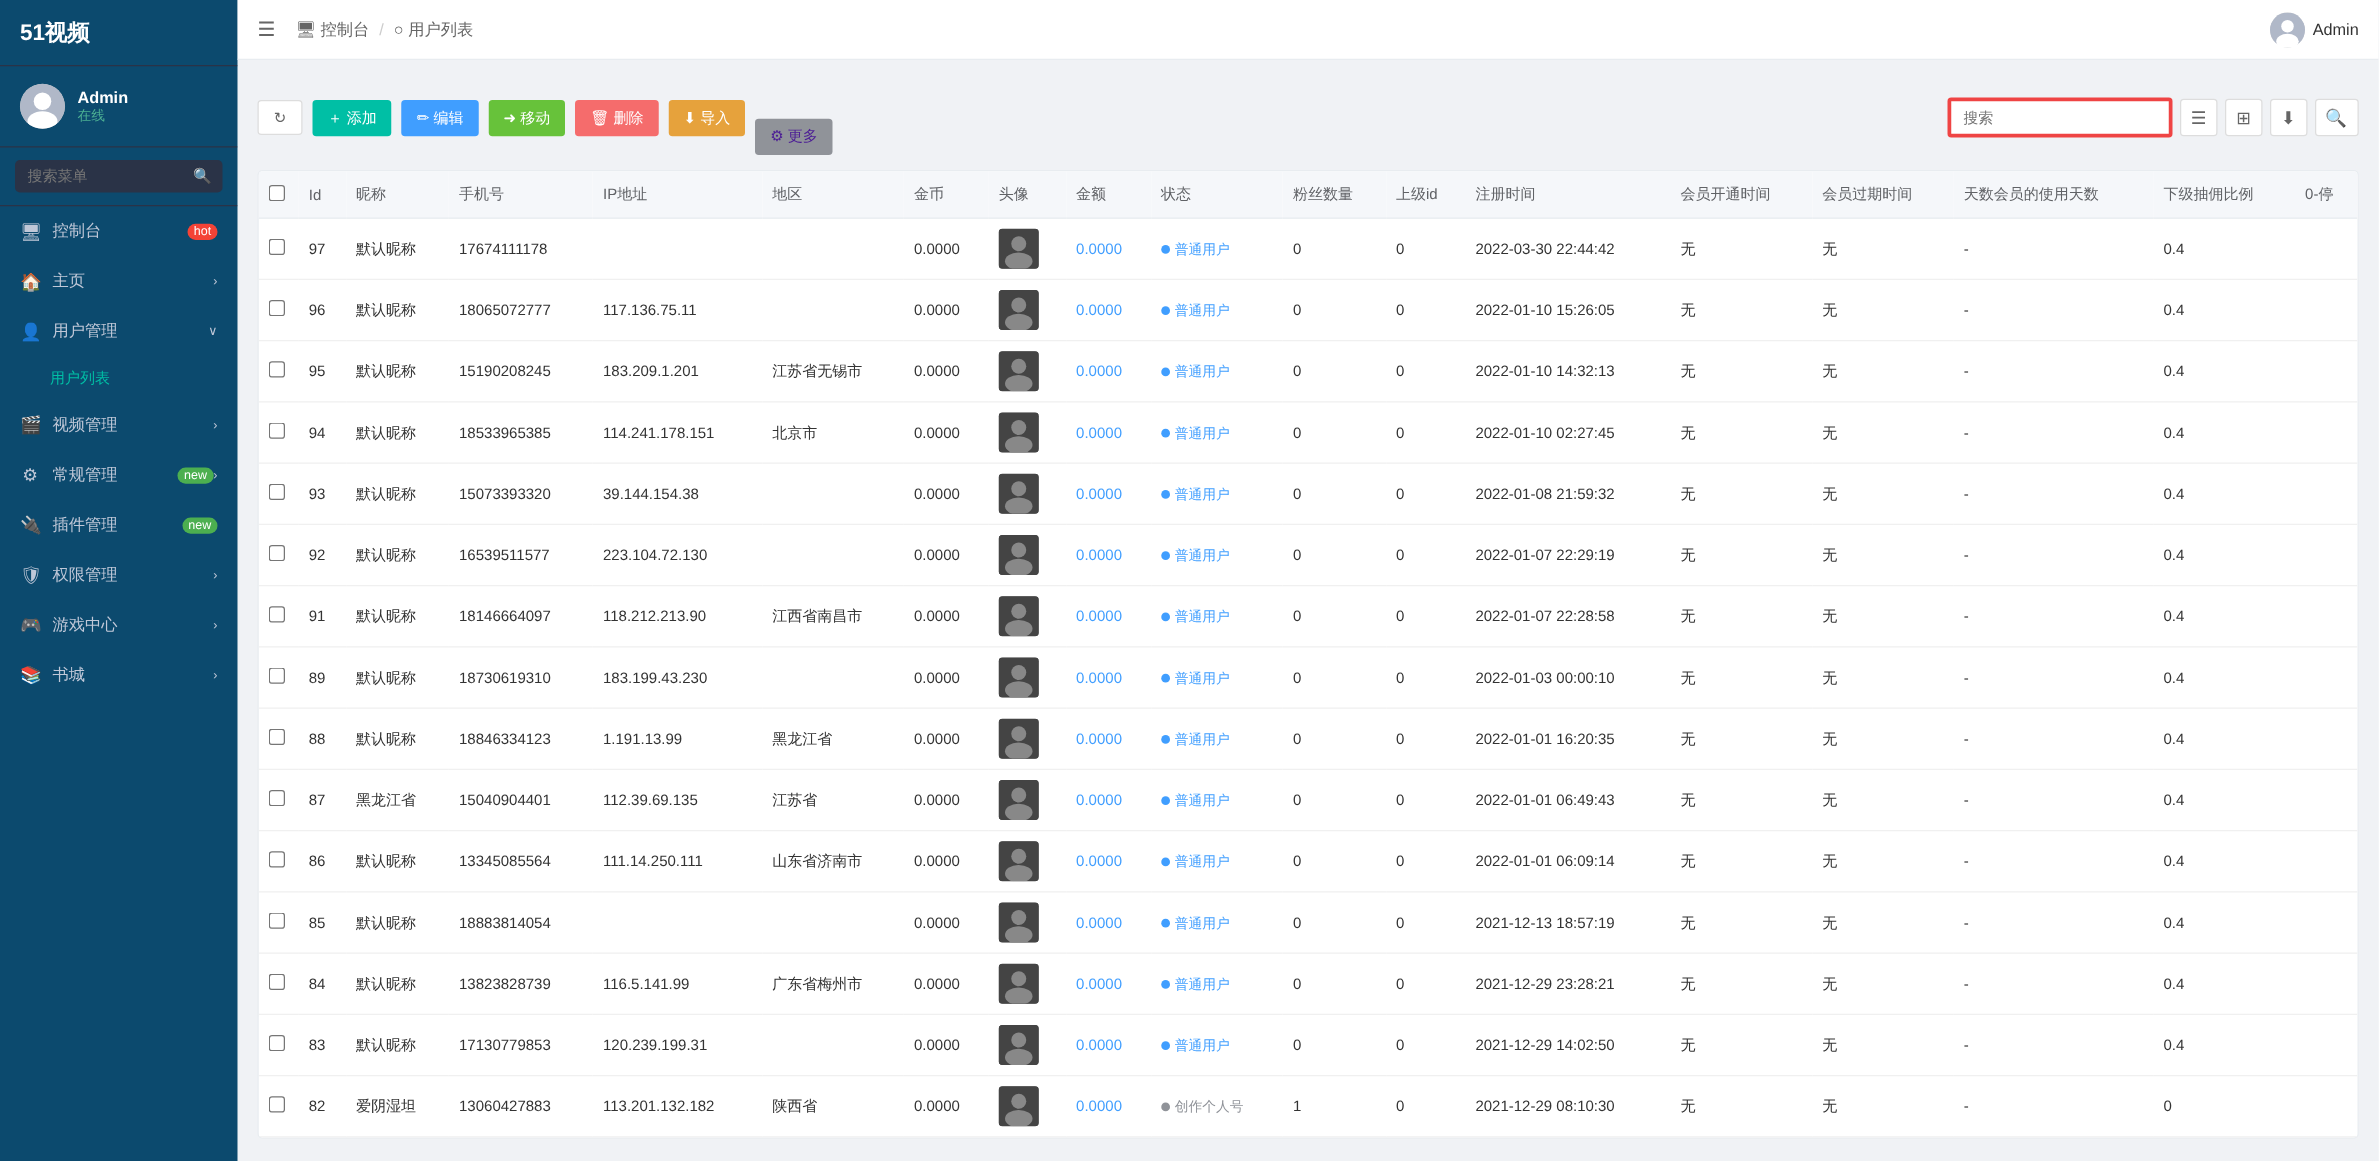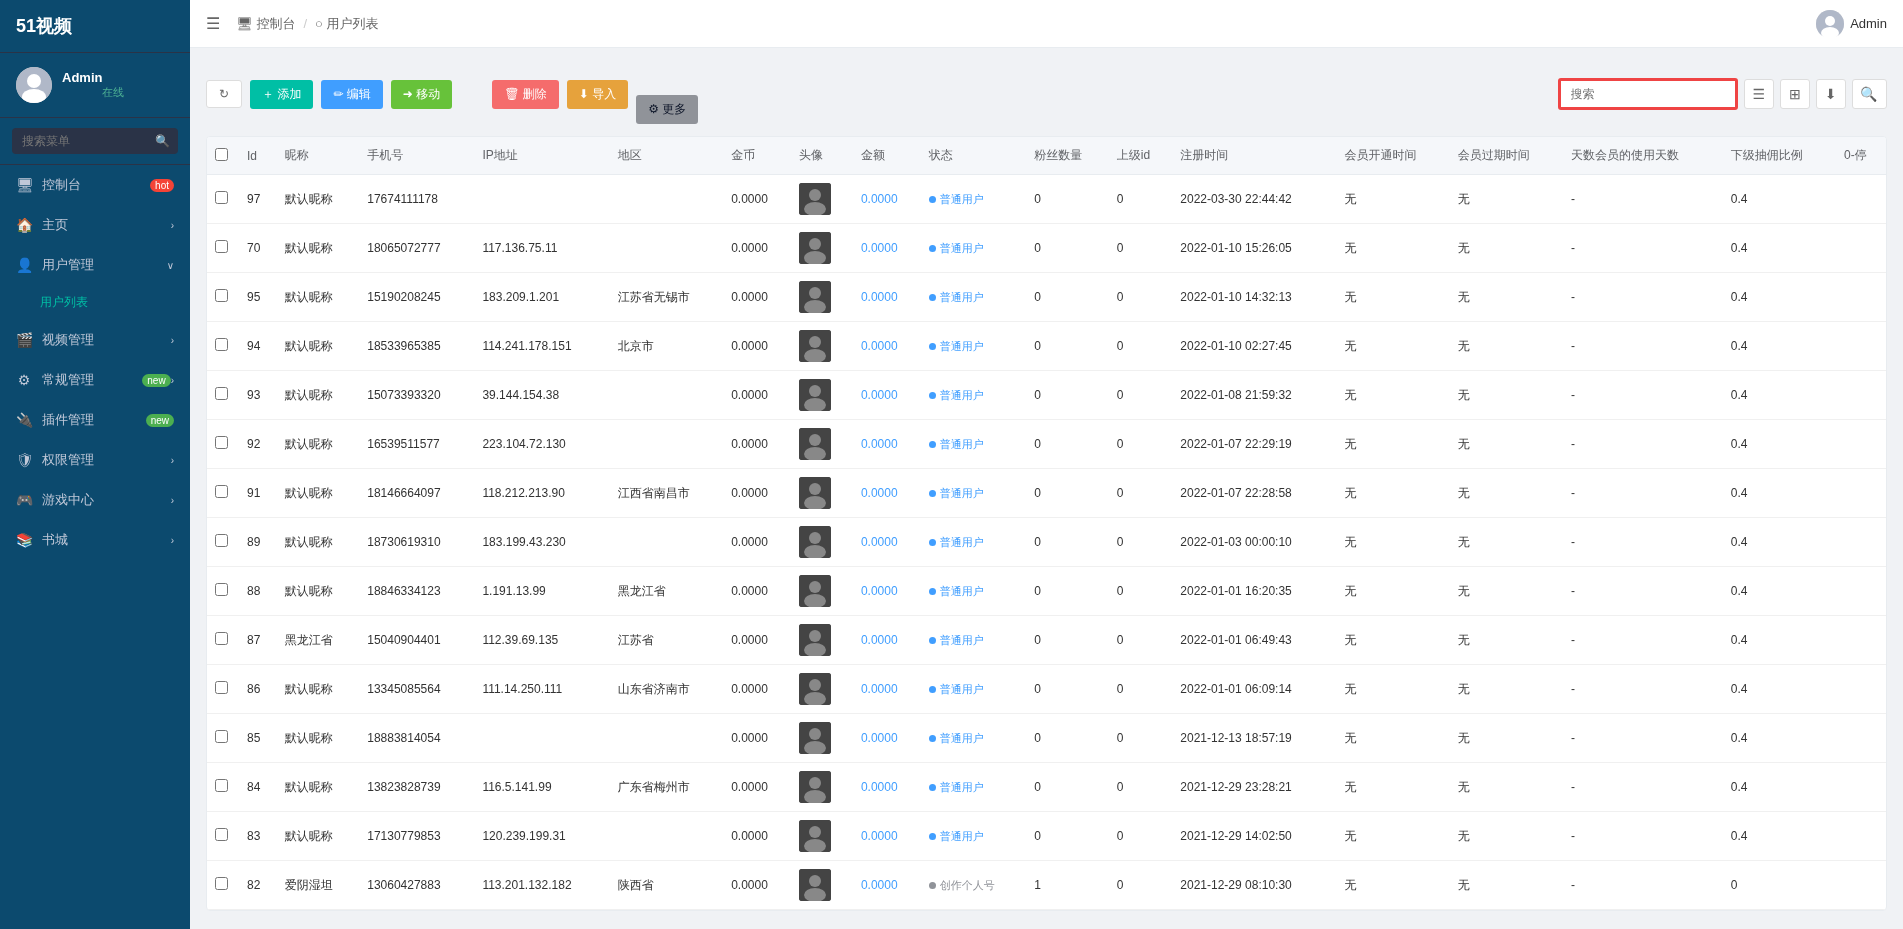--- a/index.html
+++ b/index.html
@@ -4,21 +4,21 @@
   <style>
     * { box-sizing: border-box; margin: 0; padding: 0; }
     body { font-family: -apple-system, BlinkMacSystemFont, 'Segoe UI', sans-serif; font-size: 13px; background: #f0f2f5; display: flex; height: 100vh; overflow: hidden; }
 
     
     .sidebar { width: 190px; background: #0c4a6e; color: #c0c8d8; display: flex; flex-direction: column; flex-shrink: 0; height: 100vh; overflow-y: auto; }
     .sidebar-logo { padding: 14px 16px; font-size: 18px; font-weight: bold; color: #fff; border-bottom: 1px solid #2a3347; }
     .sidebar-user { display: flex; align-items: center; padding: 14px 16px; border-bottom: 1px solid #2a3347; }
     .sidebar-avatar { width: 36px; height: 36px; border-radius: 50%; background: #ccc; margin-right: 10px; display: flex; align-items: center; justify-content: center; font-size: 14px; color: #555; overflow: hidden; }
     .sidebar-user-info .name { color: #fff; font-weight: bold; font-size: 13px; }
-    .sidebar-user-info .status { color: #4caf93; font-size: 11px; margin-left: 40px; }
+    .sidebar-user-info .status { color: #4caf93; font-size: 11px; }
     .sidebar-search { padding: 10px 12px; border-bottom: 1px solid #2a3347; }
     .sidebar-search input { width: 100%; background: #2a3347; border: none; border-radius: 4px; padding: 6px 28px 6px 10px; color: #c0c8d8; font-size: 12px; outline: none; }
     .sidebar-search-wrap { position: relative; }
     .sidebar-search-wrap .search-icon { position: absolute; right: 8px; top: 50%; transform: translateY(-50%); color: #8896a7; font-size: 12px; }
 
     .sidebar-menu { flex: 1; }
     .menu-item { display: flex; align-items: center; padding: 11px 16px; cursor: pointer; color: #c0c8d8; font-size: 13px; position: relative; }
     .menu-item .menu-icon { margin-right: 10px; font-size: 14px; width: 16px; text-align: center; }
     .menu-item .menu-label { flex: 1; }
     .menu-item .badge { background: #f44336; color: #fff; font-size: 10px; padding: 1px 5px; border-radius: 8px; margin-left: 4px; }
@@ -47,23 +47,23 @@
     .tab { padding: 6px 16px; cursor: pointer; color: #555; font-size: 13px; border-radius: 3px; }
     .tab.active { background: #e6f7f5; color: #00bfa5; }
 
     
     .toolbar { display: flex; align-items: center; gap: 8px; margin-bottom: 12px; }
     .btn { display: inline-flex; align-items: center; gap: 4px; padding: 6px 12px; border-radius: 3px; border: none; cursor: pointer; font-size: 12px; font-weight: 500; }
     .btn-refresh { background: #fff; border: 1px solid #ddd; color: #666; }
     .btn-add { background: #00bfa5; color: #fff; }
     .btn-edit { background: #409eff; color: #fff; }
     .btn-move { background: #67c23a; color: #fff; }
-    .btn-delete { background: #f56c6c; color: #fff; margin-left: 32px; }
+    .btn-delete { background: #f56c6c; color: #fff; }
     .btn-import { background: #e6a23c; color: #fff; }
-    .btn-more { background: #909399; color: #0f172a; margin-top: 31px; }
+    .btn-more { background: #909399; color: #4c1d95; margin-top: 31px; }
     .toolbar-right { margin-left: auto; display: flex; align-items: center; gap: 6px; }
     .search-input { padding: 6px 10px; border: 3px solid #ef4444; border-radius: 3px; font-size: 12px; width: 180px; outline: none; }
     .icon-btn { padding: 6px 8px; border: 1px solid #ddd; background: #fff; border-radius: 3px; cursor: pointer; color: #666; font-size: 14px; }
 
     
     .table-wrap { background: #fff; border-radius: 4px; border: 1px solid #e8ecf0; overflow: auto; }
     table { width: 100%; border-collapse: collapse; font-size: 12px; }
     thead tr { background: #f5f7fa; border-bottom: 1px solid #e8ecf0; }
     th { padding: 10px 8px; text-align: left; color: #606266; font-weight: 500; white-space: nowrap; }
     td { padding: 8px 8px; color: #333; border-bottom: 1px solid #f0f0f0; white-space: nowrap; vertical-align: middle; }
@@ -250,21 +250,21 @@
       <td>0</td>
       <td>2022-03-30 22:44:42</td>
       <td>无</td>
       <td>无</td>
       <td>-</td>
       <td>0.4</td>
       <td></td>
     </tr>
             <tr>
       <td class="checkbox-col"><input type="checkbox" style=""></td>
-      <td>70</td>
+      <td>96</td>
       <td>默认昵称</td>
       <td>18065072777</td>
       <td>117.136.75.11</td>
       <td></td>
       <td>0.0000</td>
       <td>
         <div class="avatar-thumb">
           <svg viewBox="0 0 32 32" fill="none" xmlns="http://www.w3.org/2000/svg">
             <rect width="32" height="32" fill="#444"></rect>
             <circle cx="16" cy="12" r="6" fill="#888"></circle>

